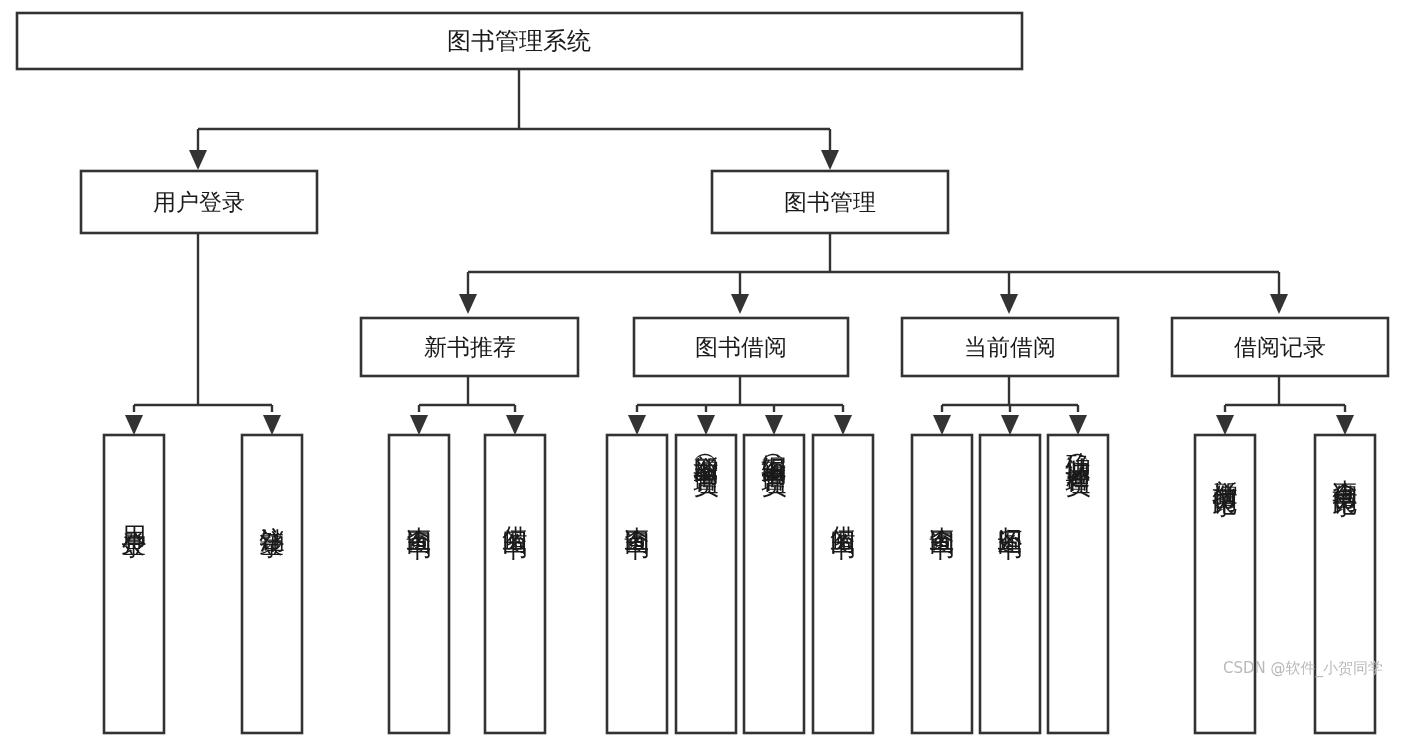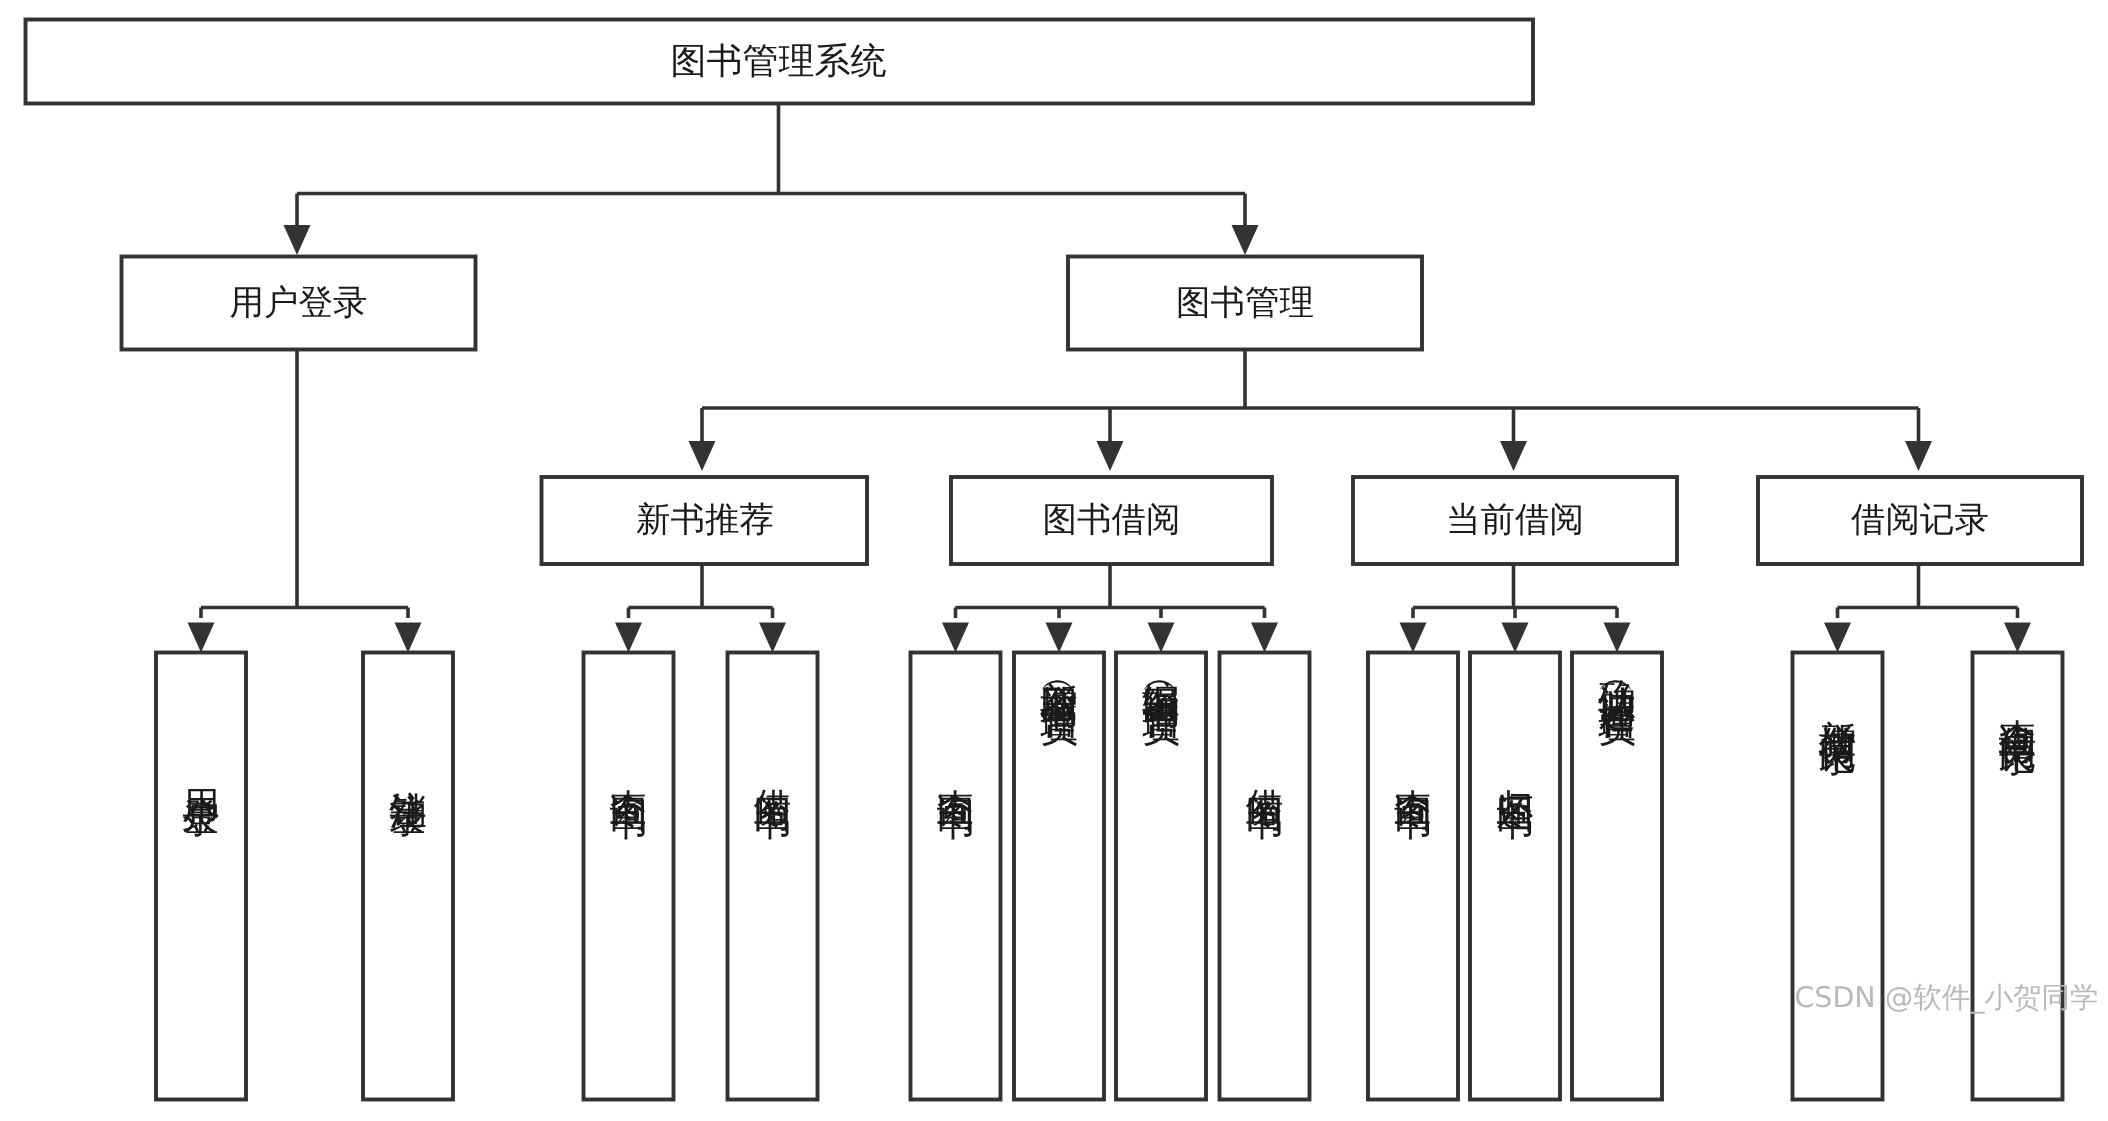--- a/index.html
+++ b/index.html
@@ -59,24 +59,24 @@
   .leaf-label {
     font-family: "DejaVu Sans", "Liberation Sans", sans-serif;
     font-size: 25px;
     fill: #1a1a1a;
     text-anchor: middle;
     writing-mode: vertical-rl;
     letter-spacing: 3px;
   }
   .watermark-text {
     position: absolute;
-    right: 6px;
+    right: 22px;
     bottom: 6px;
     font-family: "DejaVu Sans", "Liberation Sans", sans-serif;
-    font-size: 19px;
+    font-size: 15px;
     color: #b9b9b9;
     white-space: nowrap;
     pointer-events: none;
     user-select: none;
   }
 </style>
 </head>
 <body>
 
 <div id="diagram-root">

